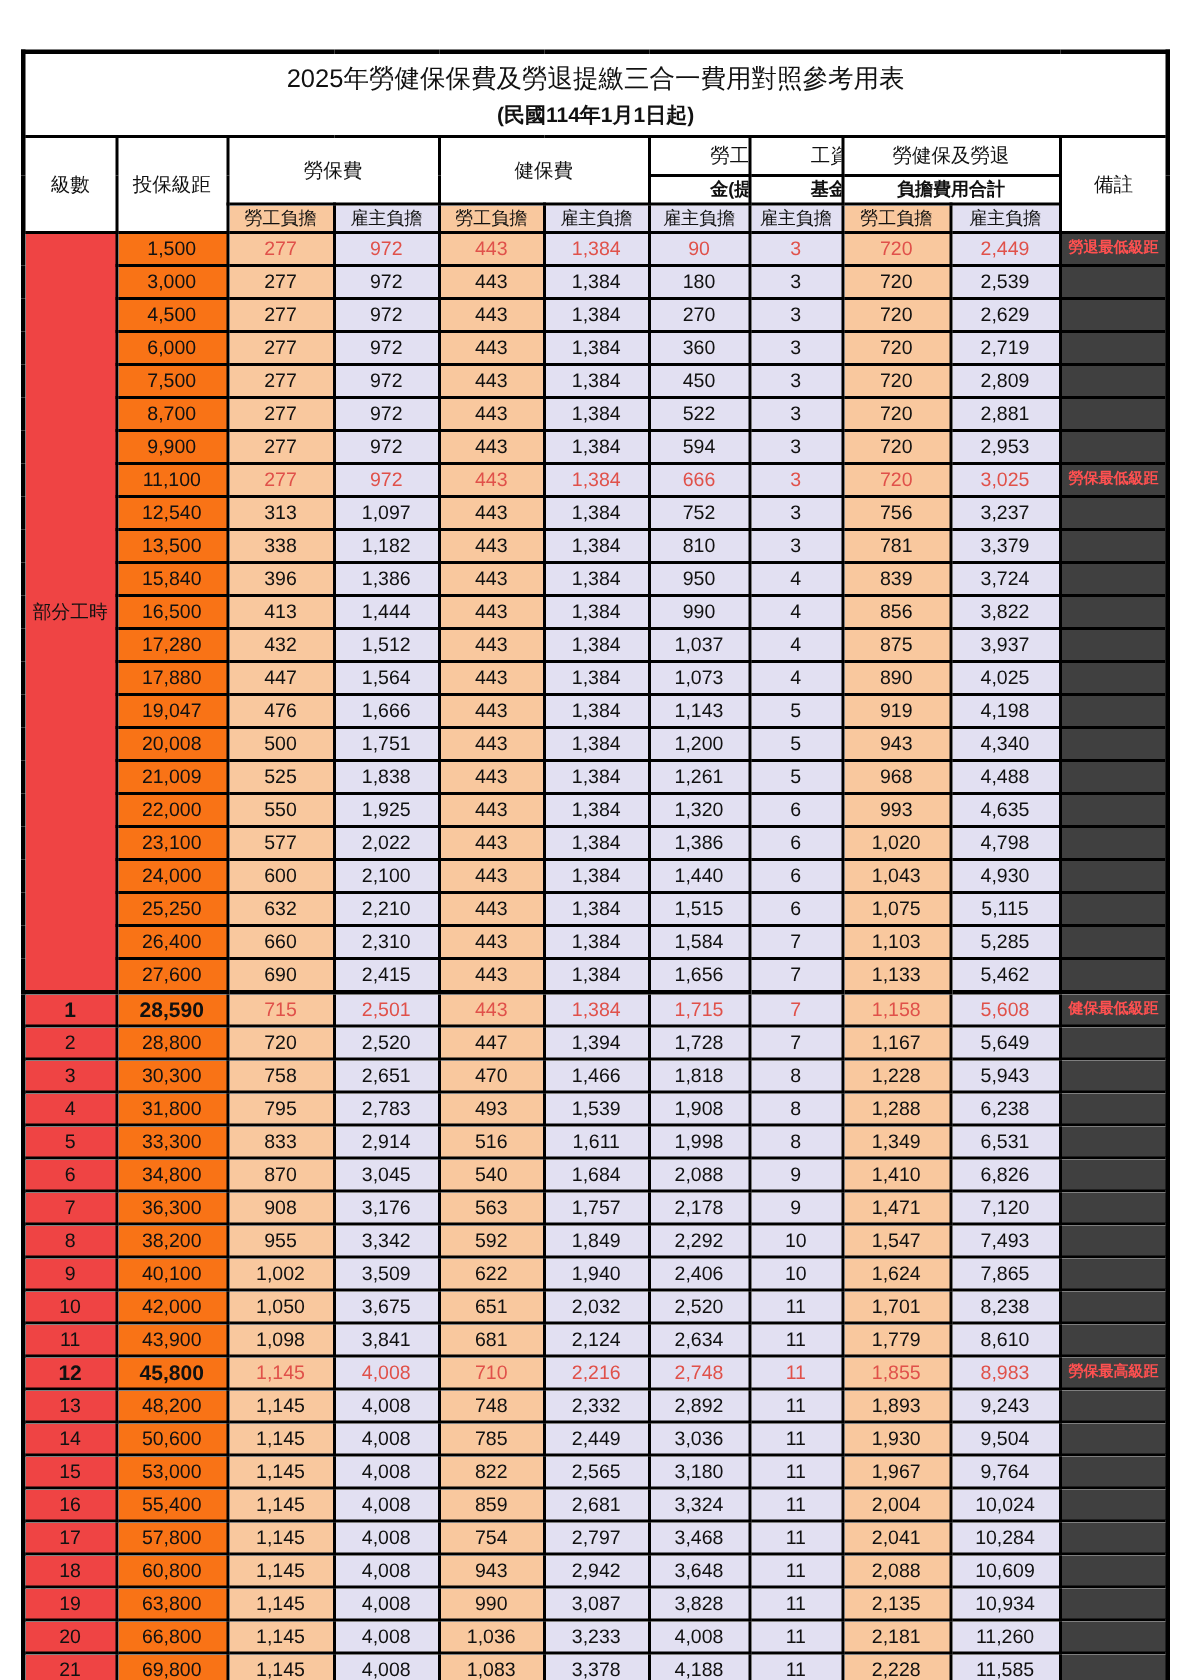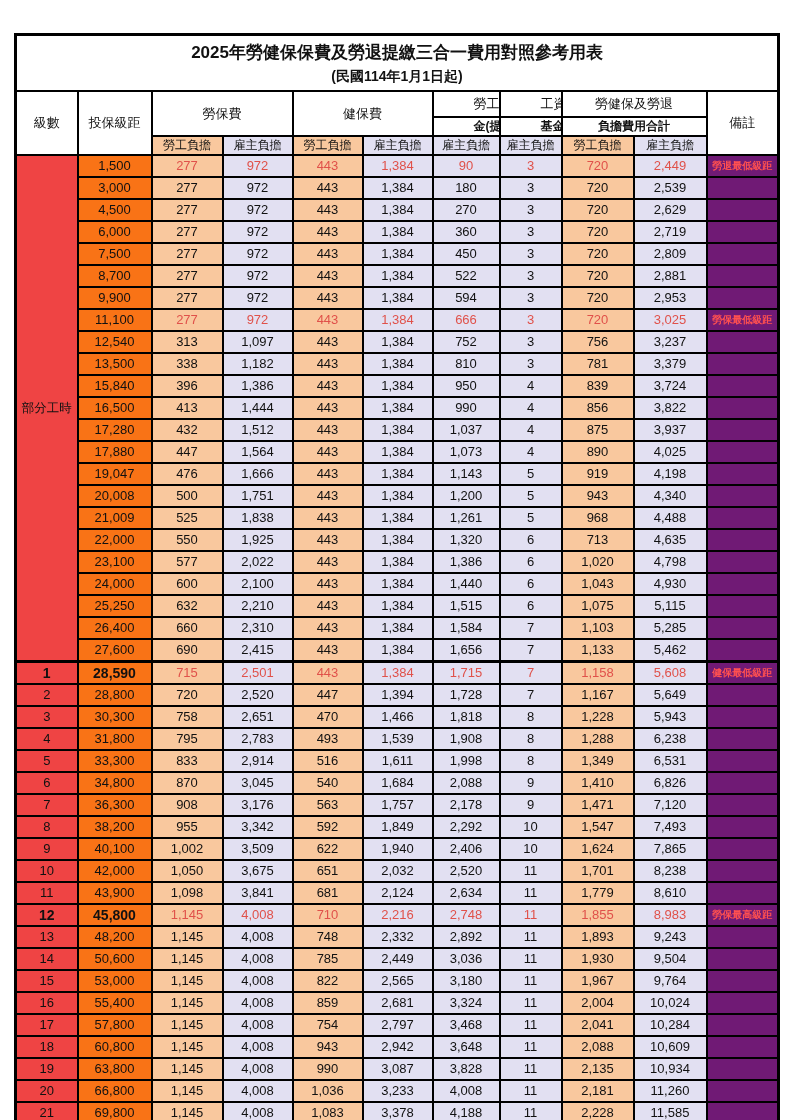--- a/index.html
+++ b/index.html
@@ -12,37 +12,37 @@
   table.main{
     border-collapse:collapse;table-layout:fixed;width:763px;
     border:3px solid #000;
   }
   th,td{
     border:2px solid #000;padding:0;text-align:center;vertical-align:middle;
     white-space:nowrap;overflow:hidden;color:#111;
   }
   
   td.title-cell{height:50px;padding:2px 0;}
-  .title{font-size:17px;font-weight:bold;line-height:26px;}
+  .title{font-size:17px;font-weight:normal;line-height:26px;}
   .subtitle{font-size:14px;font-weight:bold;line-height:21px;}
   
   tr.hrowA th{height:24px;font-size:13px;font-weight:normal;}
   tr.hrowB th{height:16px;font-size:12px;font-weight:bold;}
   tr.hrowC th{height:16px;font-size:12px;font-weight:normal;}
   th.small{font-size:12px;padding-left:40px;}
   .bg-emp{background:#f9c89e;}
   .bg-er{background:#e2e0f2;}
   
   tbody td{height:20px;font-size:13px;line-height:20px;}
   td.level{background:#ef4444;}
   td.part-time{font-size:12.5px;letter-spacing:0;}
   td.bracket{background:#f97316;}
   td.num.emp{background:#f9c89e;}
   td.num.er{background:#e2e0f2;}
-  td.remark{background:#701a75;color:#ff5050;font-weight:bold;font-size:10px;line-height:20px;}
+  td.remark{background:#404040;color:#ff5050;font-weight:bold;font-size:10px;line-height:20px;}
   tr.hl td.num{color:#e0514a;}
   tr.bold-row td.level,tr.bold-row td.bracket{font-weight:bold;font-size:14px;}
   tr.section-top td{border-top-width:3px;}
 </style>
 </head>
 <body>
 
 <div class="page">
   <table class="main">
     <colgroup>
@@ -298,21 +298,21 @@
           <td class="remark"></td>
         </tr>
         <tr>
           <td class="bracket">22,000</td>
           <td class="num emp">550</td>
           <td class="num er">1,925</td>
           <td class="num emp">443</td>
           <td class="num er">1,384</td>
           <td class="num er">1,320</td>
           <td class="num er">6</td>
-          <td class="num emp">713</td>
+          <td class="num emp">993</td>
           <td class="num er">4,635</td>
           <td class="remark"></td>
         </tr>
         <tr>
           <td class="bracket">23,100</td>
           <td class="num emp">577</td>
           <td class="num er">2,022</td>
           <td class="num emp">443</td>
           <td class="num er">1,384</td>
           <td class="num er">1,386</td>

